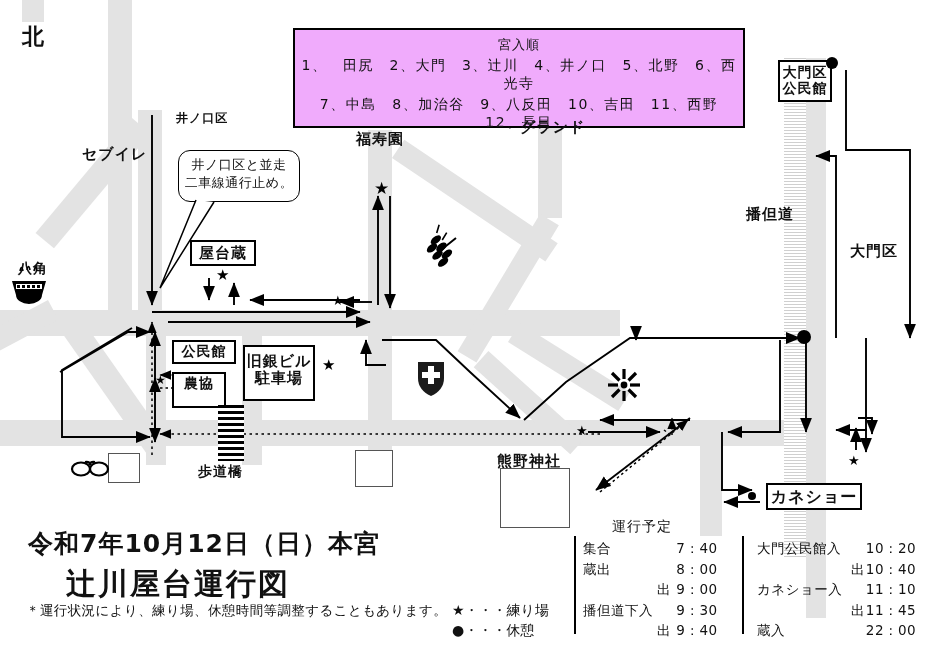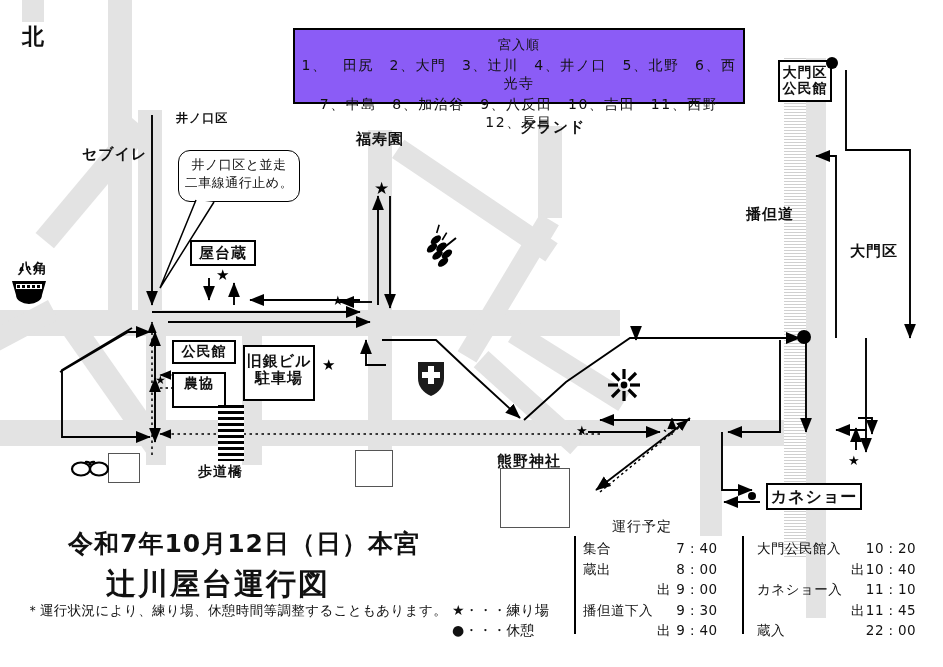--- a/index.html
+++ b/index.html
@@ -25,35 +25,35 @@
   .lbl{position:absolute;white-space:nowrap;font-weight:bold;letter-spacing:1px;}
   .lbl-n{font-size:22px;font-weight:bold;}
   .boxlbl{
     position:absolute;white-space:nowrap;background:#fff;
     border:2px solid #000;font-weight:bold;text-align:center;
     line-height:1.12;letter-spacing:1px;
   }
   .whitebox{position:absolute;background:#fff;border:1px solid #555;}
   
   #order-box{
-    position:absolute;left:293px;top:28px;width:452px;height:76px;
-    background:#8b5cf6;border:2px solid #000;box-sizing:border-box;
+    position:absolute;left:293px;top:28px;width:452px;height:100px;
+    background:#f0abfc;border:2px solid #000;box-sizing:border-box;
     padding:6px 4px 12px 4px;
   }
   #order-box .ttl{text-align:center;font-size:13px;letter-spacing:1px;}
   #order-box .ln{text-align:center;font-size:14px;letter-spacing:1.5px;margin-top:3px;}
   
   #callout{
     position:absolute;left:178px;top:150px;width:122px;height:52px;
     background:#fff;border:1.6px solid #000;border-radius:12px;
     font-size:13px;line-height:1.35;text-align:center;
     padding-top:5px;box-sizing:border-box;letter-spacing:0.5px;
   }
   
-  #title-block{position:absolute;left:28px;top:527px;margin-left:40px;}
+  #title-block{position:absolute;left:28px;top:527px;}
   #title-l1{font-size:25px;font-weight:bold;letter-spacing:1px;white-space:nowrap;}
   #title-l2{font-size:30px;font-weight:bold;letter-spacing:2px;margin-left:38px;margin-top:4px;white-space:nowrap;}
   #note{position:absolute;left:26px;top:602px;font-size:13.5px;white-space:nowrap;letter-spacing:0.4px;}
   
   #legend{position:absolute;left:452px;top:600px;font-size:14px;line-height:1.45;white-space:nowrap;}
   
   #sched-title{position:absolute;left:612px;top:518px;font-size:14px;letter-spacing:1px;}
   .sched{position:absolute;font-size:13.5px;line-height:1.52;}
   .sched .row{display:flex;}
   .sched .nm{width:88px;white-space:nowrap;letter-spacing:0.5px;}

